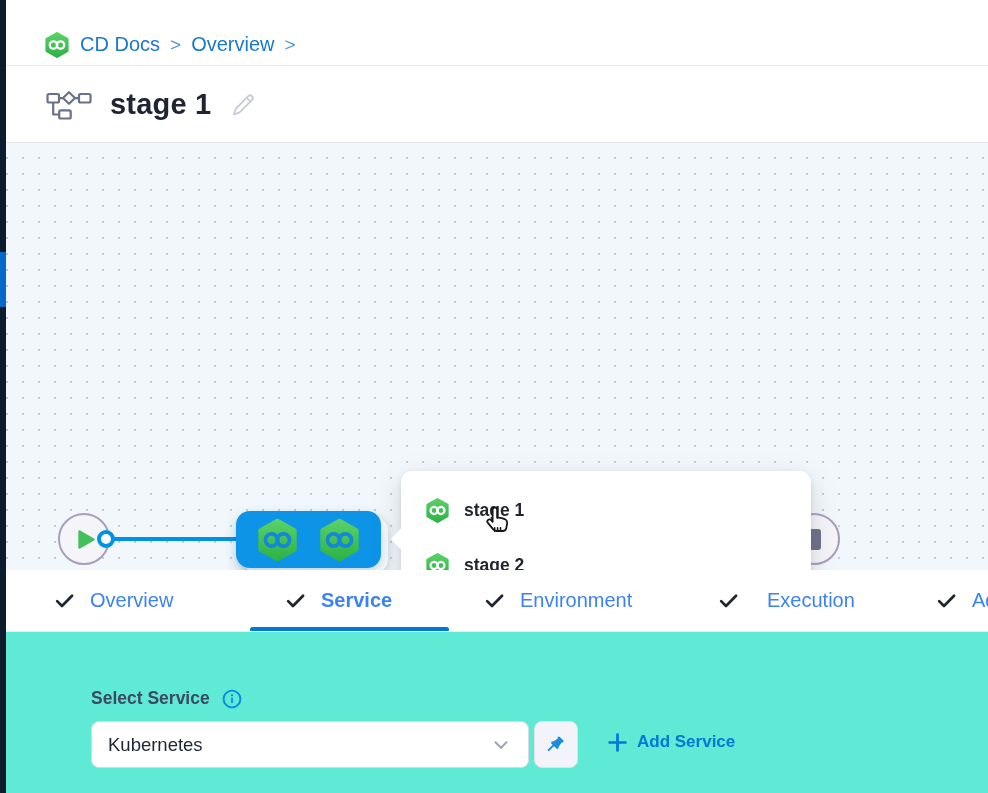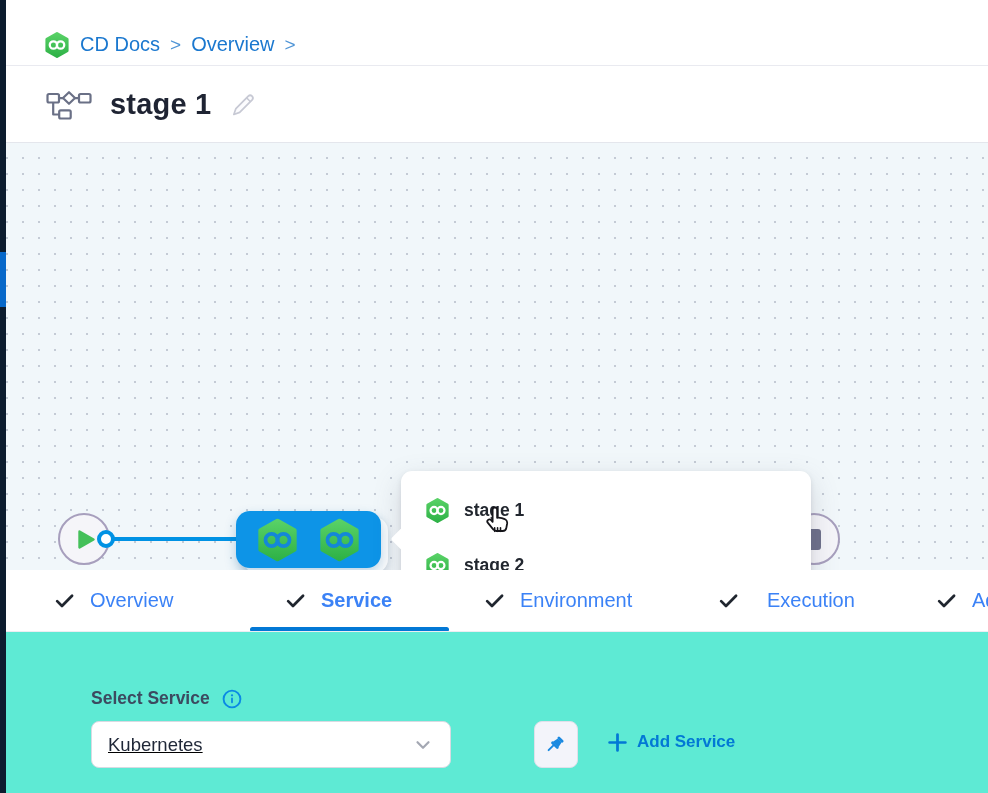--- a/index.html
+++ b/index.html
@@ -62,23 +62,23 @@
   .tab { position:absolute; top:0; height:61px; display:flex; align-items:center; gap:15px; cursor:pointer; }
   .tab-label { font-size:20px; color:#3b82f6; white-space:nowrap; }
   .tab.active .tab-label { font-weight:700; }
   .tab-underline { position:absolute; left:244px; top:57px; width:199px; height:5px; border-radius:3px; background:#0278d5; }
   .t0 { left:48px; } .t1 { left:279px; } .t2 { left:478px; } .t3 { left:712px;gap:28px; } .t4 { left:930px; }
 
   
   .panel { position:absolute; left:6px; top:632px; right:0; height:161px; background:#5eead4; }
   .svc-label-row { position:absolute; left:85px; top:56px; display:flex; align-items:center; gap:12px; }
   .svc-label { font-size:17.5px; font-weight:700; color:#3c4a60; }
-  .dropdown { position:absolute; left:85px; top:89px; width:360px; height:47px; background:#fff;
+  .dropdown { position:absolute; left:85px; top:89px; width:438px; height:47px; background:#fff;
               border:1px solid #d8dae2; border-radius:8px; display:flex; align-items:center;
-              padding:0 16px; cursor:pointer;text-decoration:underline; }
+              padding:0 16px; cursor:pointer; }
   .dropdown-value { font-size:18.5px; color:#1f2737; flex:1; }
   .pin-btn { position:absolute; left:528px; top:89px; width:44px; height:47px; background:#f3f4fa;
              border:1px solid #dfe0ea; border-radius:8px; display:flex; align-items:center; justify-content:center; cursor:pointer; }
   .add-service { position:absolute; left:602px; top:100px; display:flex; align-items:center; gap:10px; cursor:pointer; }
   .add-service-label { font-size:17px; font-weight:700; color:#0278d5; }
 
   svg { display:block; }
 </style>
 </head>
 <body>

